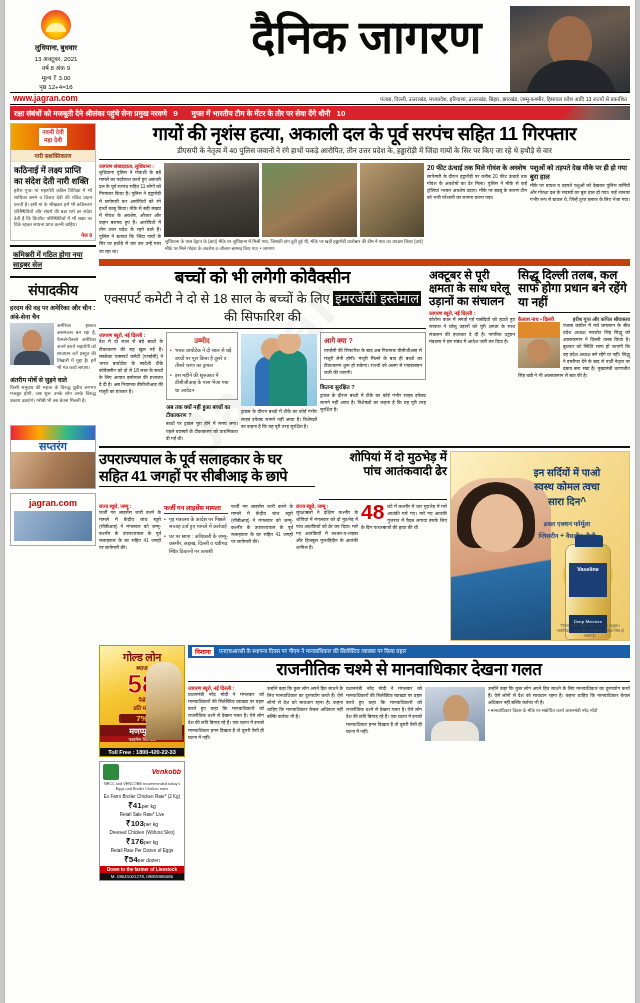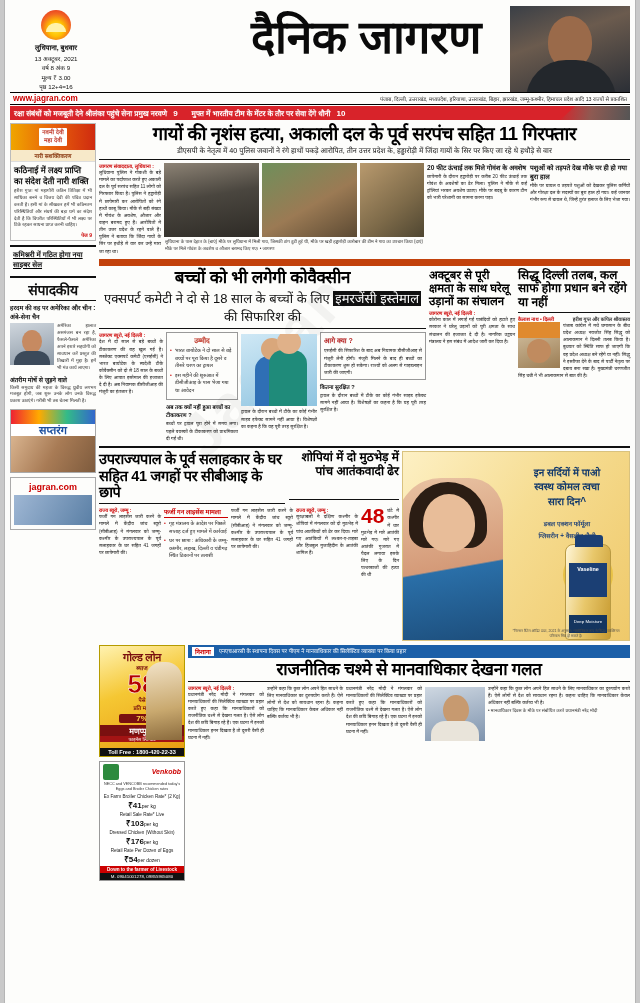--- a/index.html
+++ b/index.html
@@ -182,21 +182,21 @@
   .sidhu-photo {
     width: 42px; height: 46px; float: left; margin: 0 3px 2px 0; overflow: hidden;
     background: linear-gradient(160deg,#d9c7a8,#9b7d54);
   }
   .sidhu-photo .tb { width: 100%; height: 16px; background: #e08a2e; }
   .sidhu-photo .fc { width: 24px; height: 24px; margin: 1px auto 0; border-radius: 50%; background: #c08b5f; }
 
   
   .sec3 { display: flex; gap: 3px; margin-top: 4px; border-top: 2px solid #111; padding-top: 3px; }
   .sec3-left { flex: 1; }
-  .sec3-ad { width: 228px; flex: none; }
+  .sec3-ad { width: 180px; flex: none; }
   .hd4 { font-size: 14.5px; font-weight: bold; line-height: 1.16; color: #000; letter-spacing: -0.3px; }
   .hd5 { font-size: 12px; font-weight: bold; line-height: 1.16; color: #000; }
   .redlabel { font-size: 6.4px; font-weight: bold; color: #c00; border-bottom: 1px solid #c00; padding-bottom: 1px; margin-bottom: 2px; }
 
   
   .vaseline {
     height: 190px; position: relative; overflow: hidden;
     background: linear-gradient(125deg,#fdf0c4 0%,#f6dd93 45%,#efc96a 100%);
     border: 1px solid #d9c27e;
   }
@@ -355,21 +355,21 @@
         <div class="ed-title hindi">हरदम की वह पर अमेरिका और चीन : अंबे-सेना चैन</div>
         <div class="ed-photo">
             <div class="f"></div>
             <div class="s"></div>
           </div>
         <div class="microtext" style="padding:0;">अमेरिका हालात असमंजस बन रहा है, फैसले-फैसले अमेरिका अपने इशारे सहयोगी को सावधान करें प्रस्तुत की तिखारी में मुद्दा है। हमें भी मंत्र कार्य लाएगा।</div>
         <div class="ed-sub hindi">अंतरीम मोर्चे से जुड़ने वाले</div>
         <div class="microtext" style="padding:0;">किसी समुदाय की महत्ता के विरुद्ध ध्रुवीय लगभग मजबूत होगी, जब शुरू उनके लोग उनके विरुद्ध प्रकाश उठाएंगे। गरीबी भी तब चेतना मिलती है।</div>
       </div>
 
-      <div class="ad-box ad-saptrang" style="margin-top:4px;">
+      <div class="ad-box ad-saptrang" style="margin-top:20px;">
         <div class="band"></div>
         <div class="nm hindi">सप्तरंग</div>
         <div class="pic"></div>
       </div>
 
       <div class="ad-box ad-jagran">
         <div class="jn">jagran.com</div>
         <div class="pic2"></div>
       </div>
     </div>

